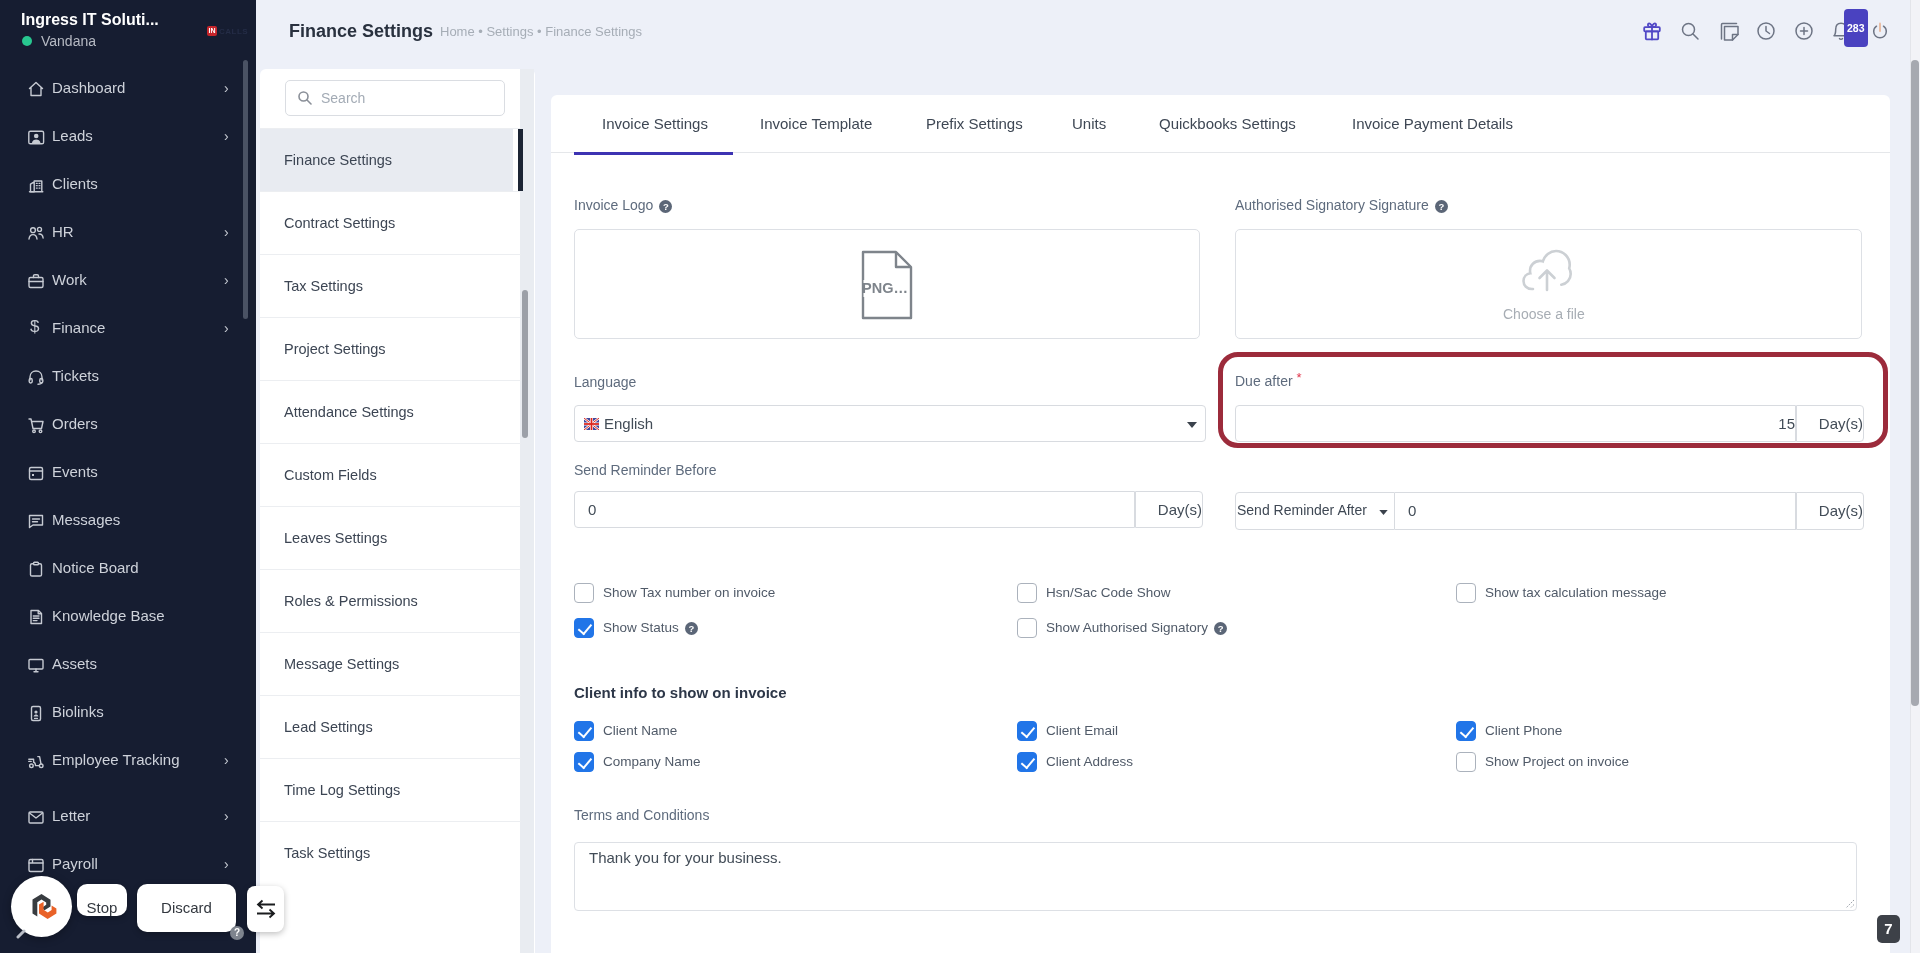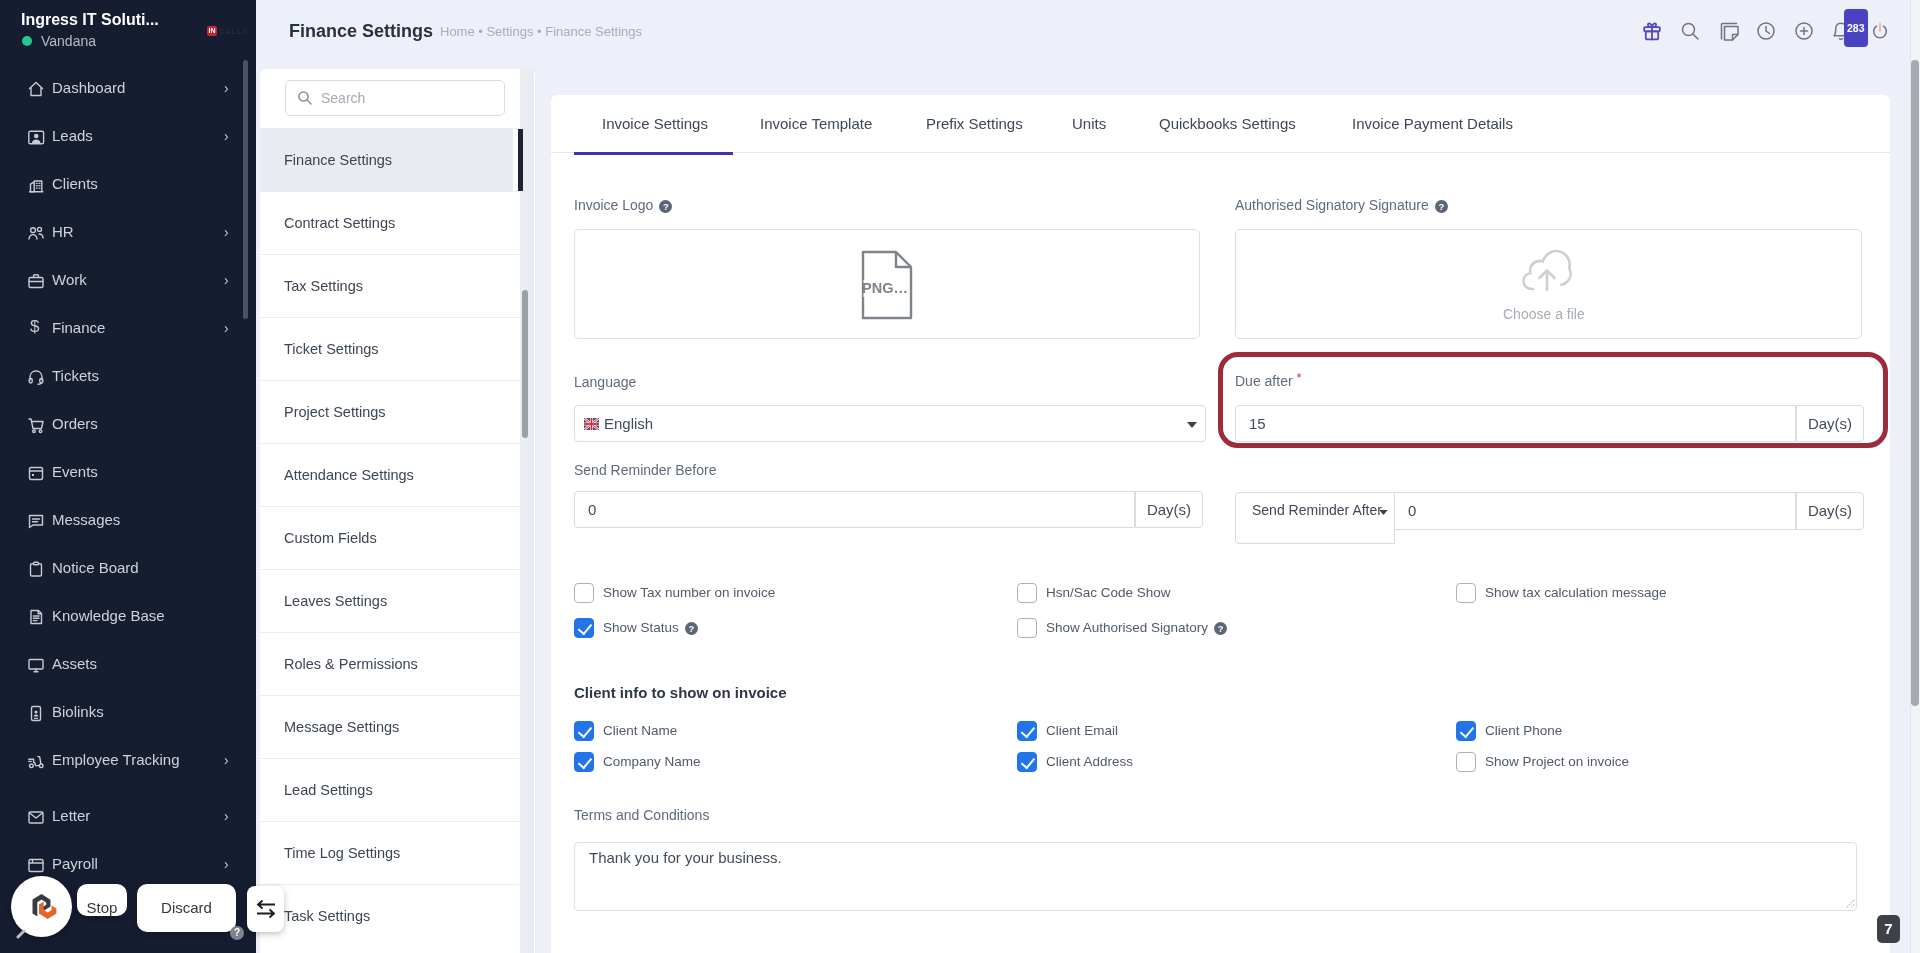--- a/index.html
+++ b/index.html
@@ -41,21 +41,21 @@
 
 
 #card { position:absolute; left:551px; top:95px; width:1339px; height:858px; background:#fff; border-radius:6px 6px 0 0; }
 .tab { position:absolute; top:115px; font-size:15px; color:#3e4754; }
 #tabline { position:absolute; left:551px; top:152px; width:1339px; height:1px; background:#e5e7ea; }
 #tabunder { position:absolute; left:574px; top:152px; width:159px; height:3px; background:#3d33b2; }
 .flabel { position:absolute; font-size:14px; color:#5e6b7d; }
 .qmark { display:inline-block; width:13px; height:13px; border-radius:50%; background:#5b6677; color:#fff; font-size:9.5px; font-weight:bold; text-align:center; line-height:13.5px; vertical-align:0.5px; margin-left:6px; }
 .upload { position:absolute; border:1px solid #dde0e5; border-radius:5px; background:#fff; }
 .inputbox { position:absolute; border:1px solid #d8dbe0; border-radius:4px 0 0 4px; background:#fff; font-size:15px; color:#424c57; line-height:35px; padding-left:13px; }
-.suffix { position:absolute; border:1px solid #d8dbe0; border-left:1px solid #d8dbe0; border-radius:0 4px 4px 0; background:#fff; font-size:15px; color:#424c57; text-align:center; }
+.suffix { position:absolute; border:1px solid #d8dbe0; border-left:1px solid #d8dbe0; border-radius:0 4px 4px 0; background:#fff; font-size:15px; color:#424c57; text-align:right; }
 .cb { position:absolute; width:20px; height:20px; border:1px solid #abb2bc; border-radius:4px; background:#fff; }
 .cb.on { background:#2175e8; border-color:#2175e8; }
 .cb.on::after { content:""; position:absolute; left:6.2px; top:2.2px; width:5.5px; height:11px; border:solid #fff; border-width:0 2.4px 2.4px 0; transform:rotate(40deg); }
 .cblbl { position:absolute; font-size:13.5px; color:#505a68; }
 
 #redbox { position:absolute; left:1218px; top:352px; width:670px; height:96px; border:5px solid #9c2b3b; border-radius:20px; }
 
 
 .recbtn { position:absolute; background:#fff; border-radius:10px; box-shadow:0 2px 6px rgba(0,0,0,.25); text-align:center; font-size:15px; color:#33383f; }
 #reccircle { position:absolute; left:11px; top:876px; width:61px; height:61px; background:#fff; border-radius:50%; box-shadow:0 2px 8px rgba(0,0,0,.3); }
@@ -275,23 +275,20 @@
 <div id="menu-thumb"></div>
 <div id="menulist">
 <div class="mitem active">
       <span>Finance Settings</span>
     </div>
 <div class="mitem">
       <span>Contract Settings</span>
     </div>
 <div class="mitem">
       <span>Tax Settings</span>
-    </div>
-<div class="mitem">
-      <span>Ticket Settings</span>
     </div>
 <div class="mitem">
       <span>Project Settings</span>
     </div>
 <div class="mitem">
       <span>Attendance Settings</span>
     </div>
 <div class="mitem">
       <span>Custom Fields</span>
     </div>
@@ -355,28 +352,28 @@
 <rect x="26.5" width="7" height="48" fill="#dc251c"></rect>
       <rect y="20.5" width="60" height="7" fill="#dc251c"></rect>
 </svg>
   <span style="position:absolute;left:29px;top:0;">English</span>
   <svg width="10" height="6" viewBox="0 0 10 6" style="position:absolute;left:612px;top:16px;">
       <path d="M0 0 L5 6 L10 0 Z" fill="#3b424c"></path>
     </svg>
 </div>
 
 <div class="flabel" style="left:1235px;top:373px;">Due after<span style="color:#e0344a;position:relative;top:-4px;margin-left:4px;font-size:13px;">*</span></div>
-<div class="inputbox" style="left:1235px;top:405px;width:561px;height:37px;">15</div>
+<div class="inputbox" style="left:1235px;top:405px;width:561px;height:37px;text-align:right;">15</div>
 <div class="suffix" style="left:1796px;top:405px;width:68px;height:37px;line-height:35px;">Day(s)</div>
 
 <div class="flabel" style="left:574px;top:462px;">Send Reminder Before</div>
 <div class="inputbox" style="left:574px;top:491px;width:561px;height:37px;">0</div>
 <div class="suffix" style="left:1135px;top:491px;width:68px;height:37px;line-height:35px;">Day(s)</div>
 
-<div class="inputbox" style="left:1235px;top:492px;width:160px;height:52px;border-radius:4px 0 0 4px;font-size:14px;color:#3f4854;padding-left:16px;">Send Reminder After
+<div class="inputbox" style="left:1235px;top:492px;width:160px;height:38px;border-radius:4px 0 0 4px;font-size:14px;color:#3f4854;padding-left:1px;">Send Reminder After
   <svg width="9" height="5" viewBox="0 0 10 6" style="position:absolute;left:143px;top:17px;">
       <path d="M0 0 L5 6 L10 0 Z" fill="#3b424c"></path>
     </svg>
 </div>
 <div class="inputbox" style="left:1395px;top:492px;width:401px;height:38px;border-left:none;border-radius:0;">0</div>
 <div class="suffix" style="left:1796px;top:492px;width:68px;height:38px;line-height:36px;">Day(s)</div>
 
 <div class="cb" style="left:574px;top:583px;"></div>
 <div class="cblbl" style="left:603px;top:585px;">Show Tax number on invoice</div>
 <div class="cb" style="left:1017px;top:583px;"></div>

